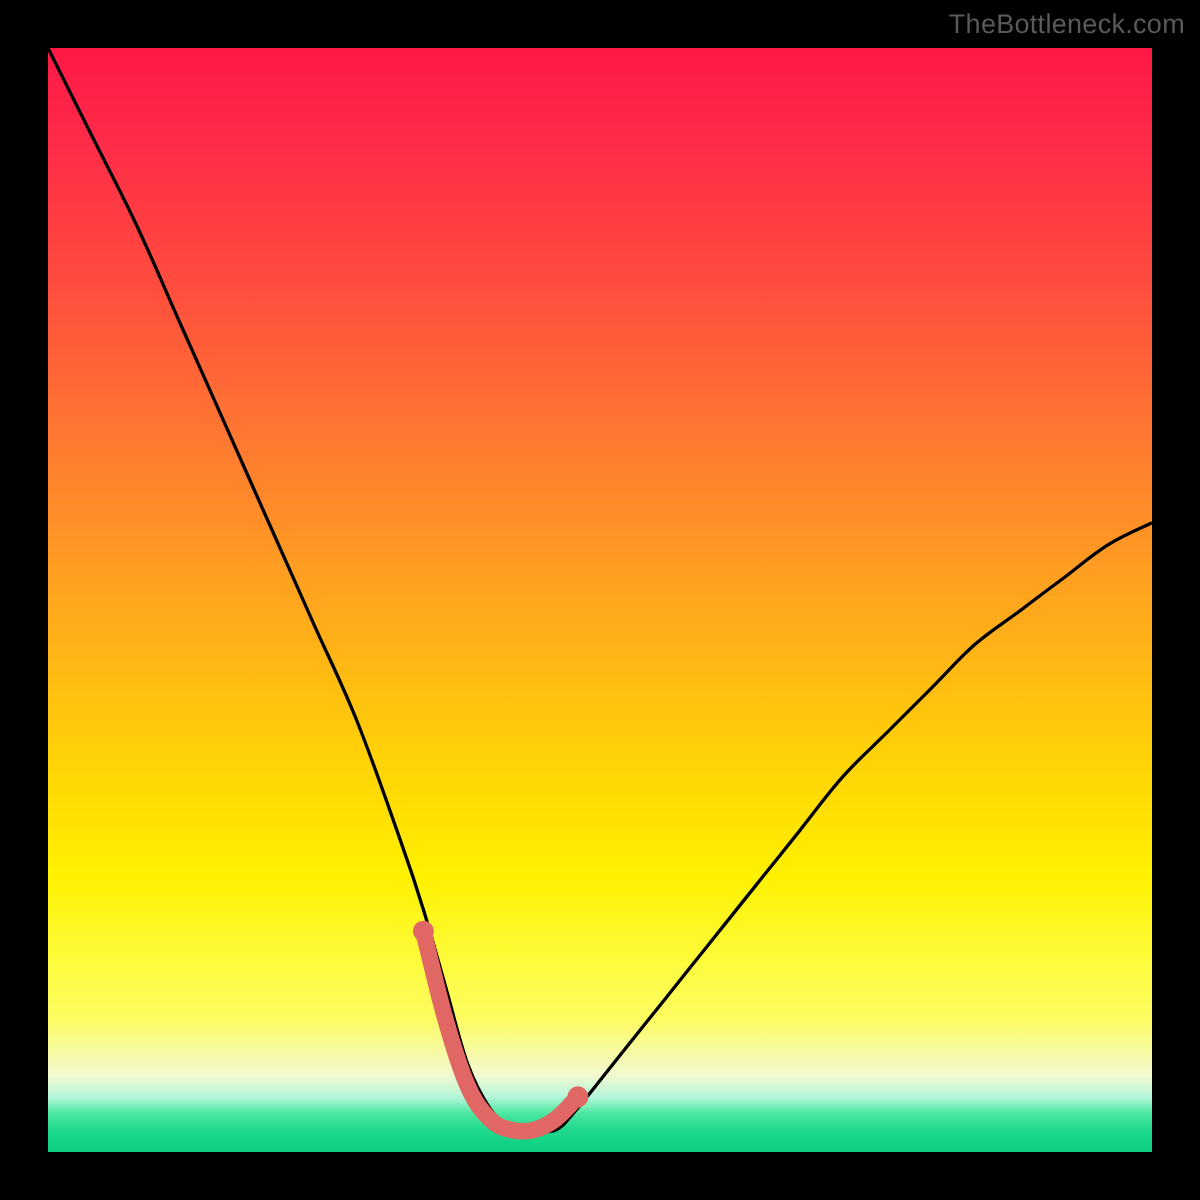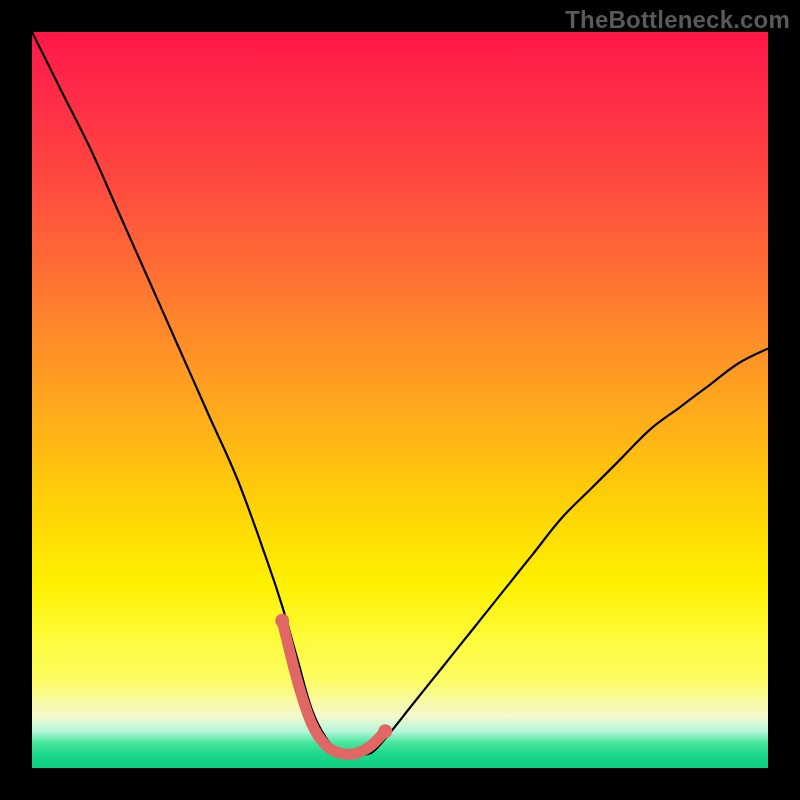--- a/index.html
+++ b/index.html
@@ -42,22 +42,22 @@
       #4be7a0 96.5%,
       #1fd98c 98%,
       #0bce7d 100%
     );
   }
   .watermark {
     position: absolute;
     top: 6px;
     right: 10px;
     color: #5a5a5a;
-    font-size: 24px;
-    font-weight: 700;
+    font-size: 18px;
+    font-weight: 400;
     letter-spacing: 0.2px;
     user-select: none;
   }
   svg.curve {
     position: absolute;
     left: 0;
     top: 0;
     width: 736px;
     height: 736px;
     overflow: visible;

